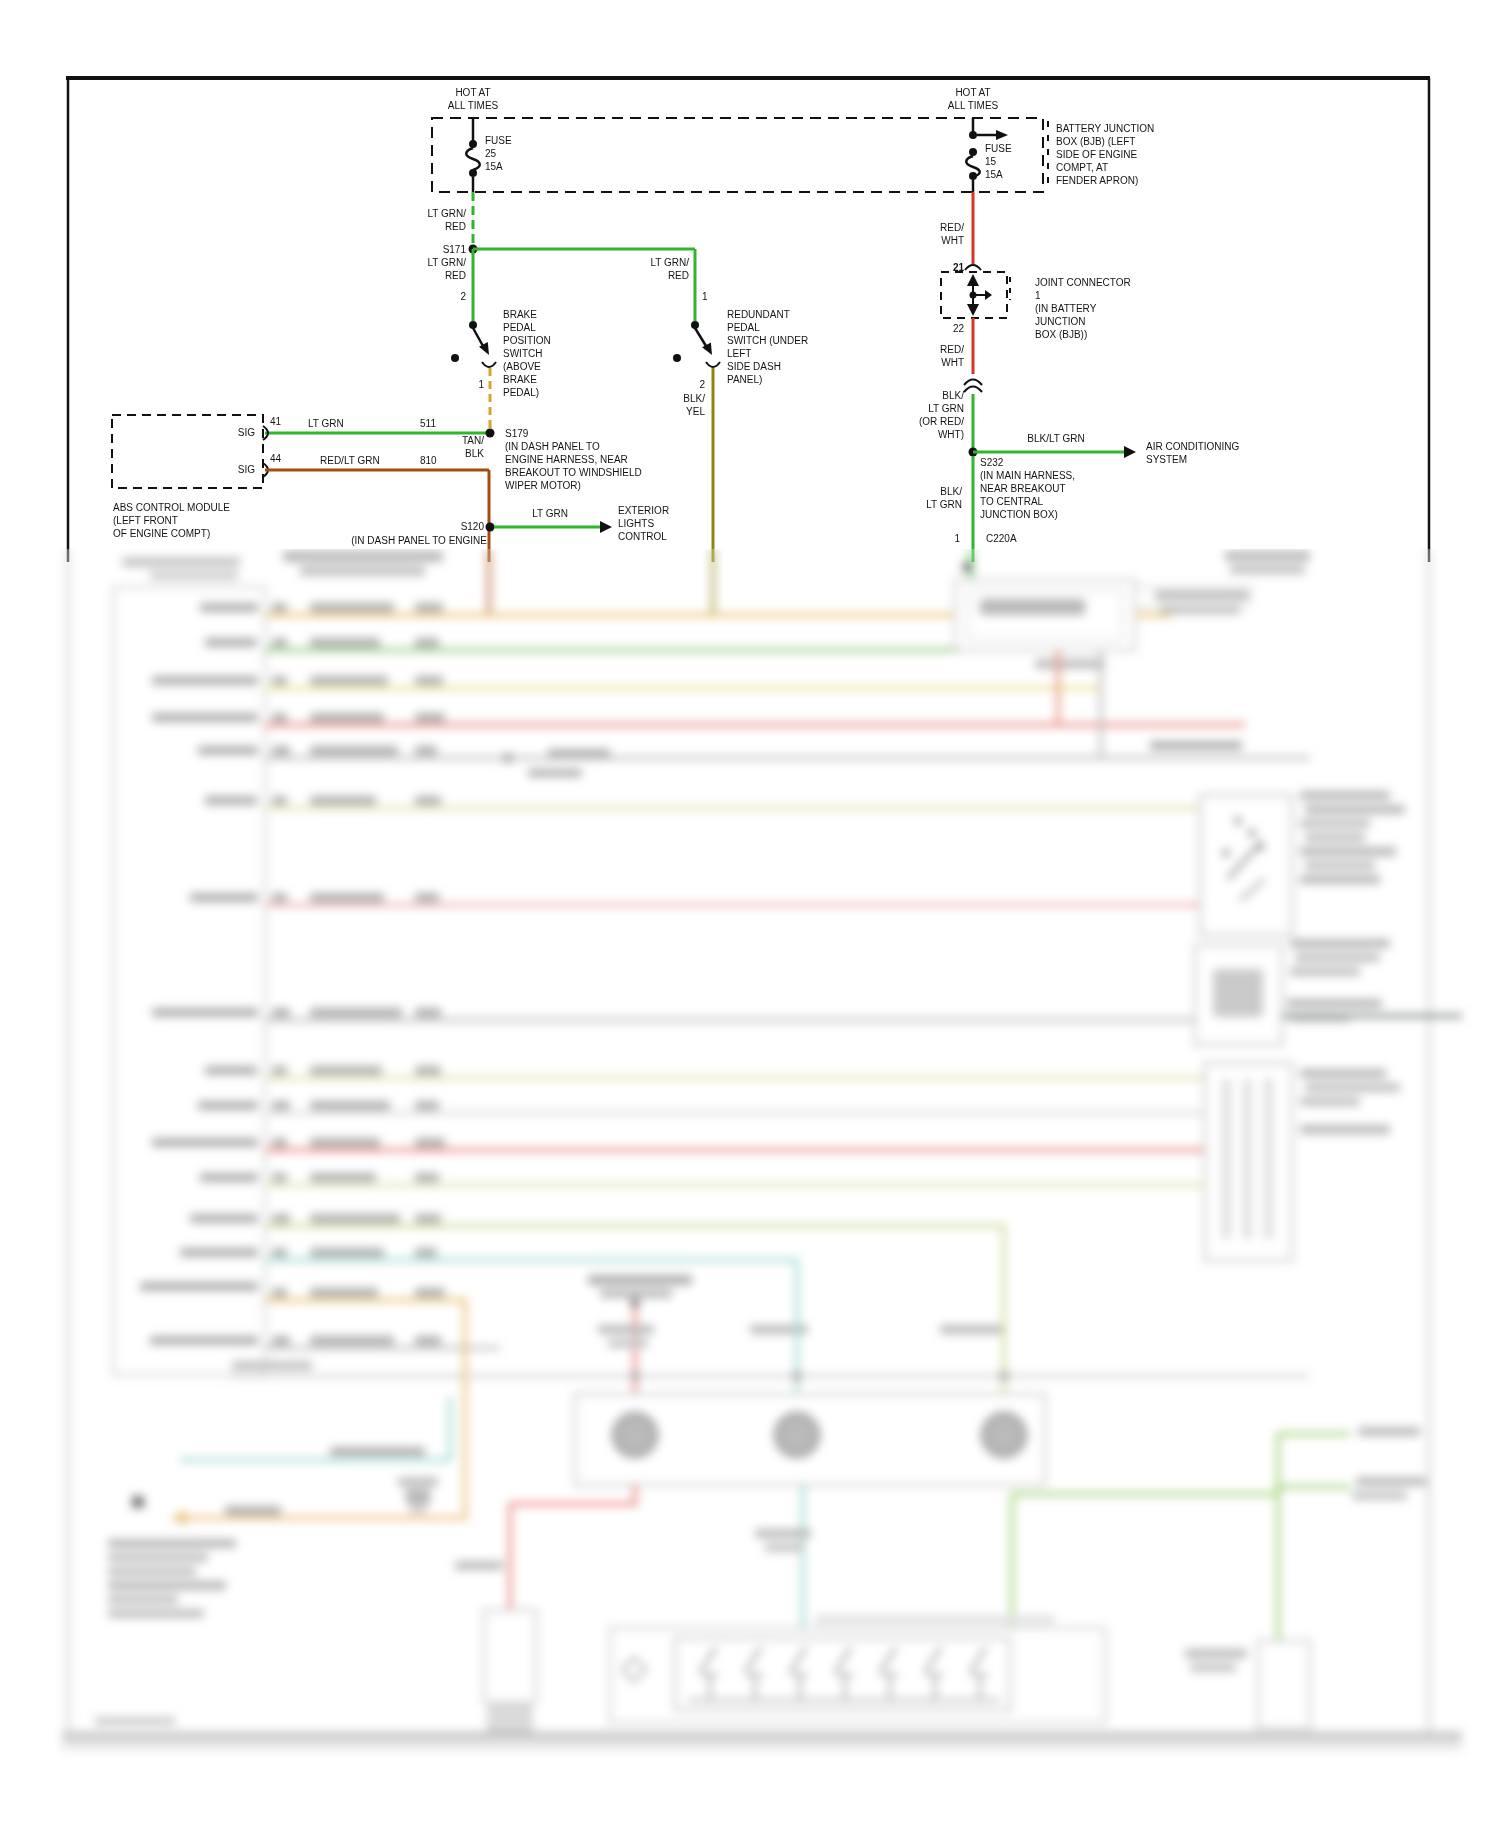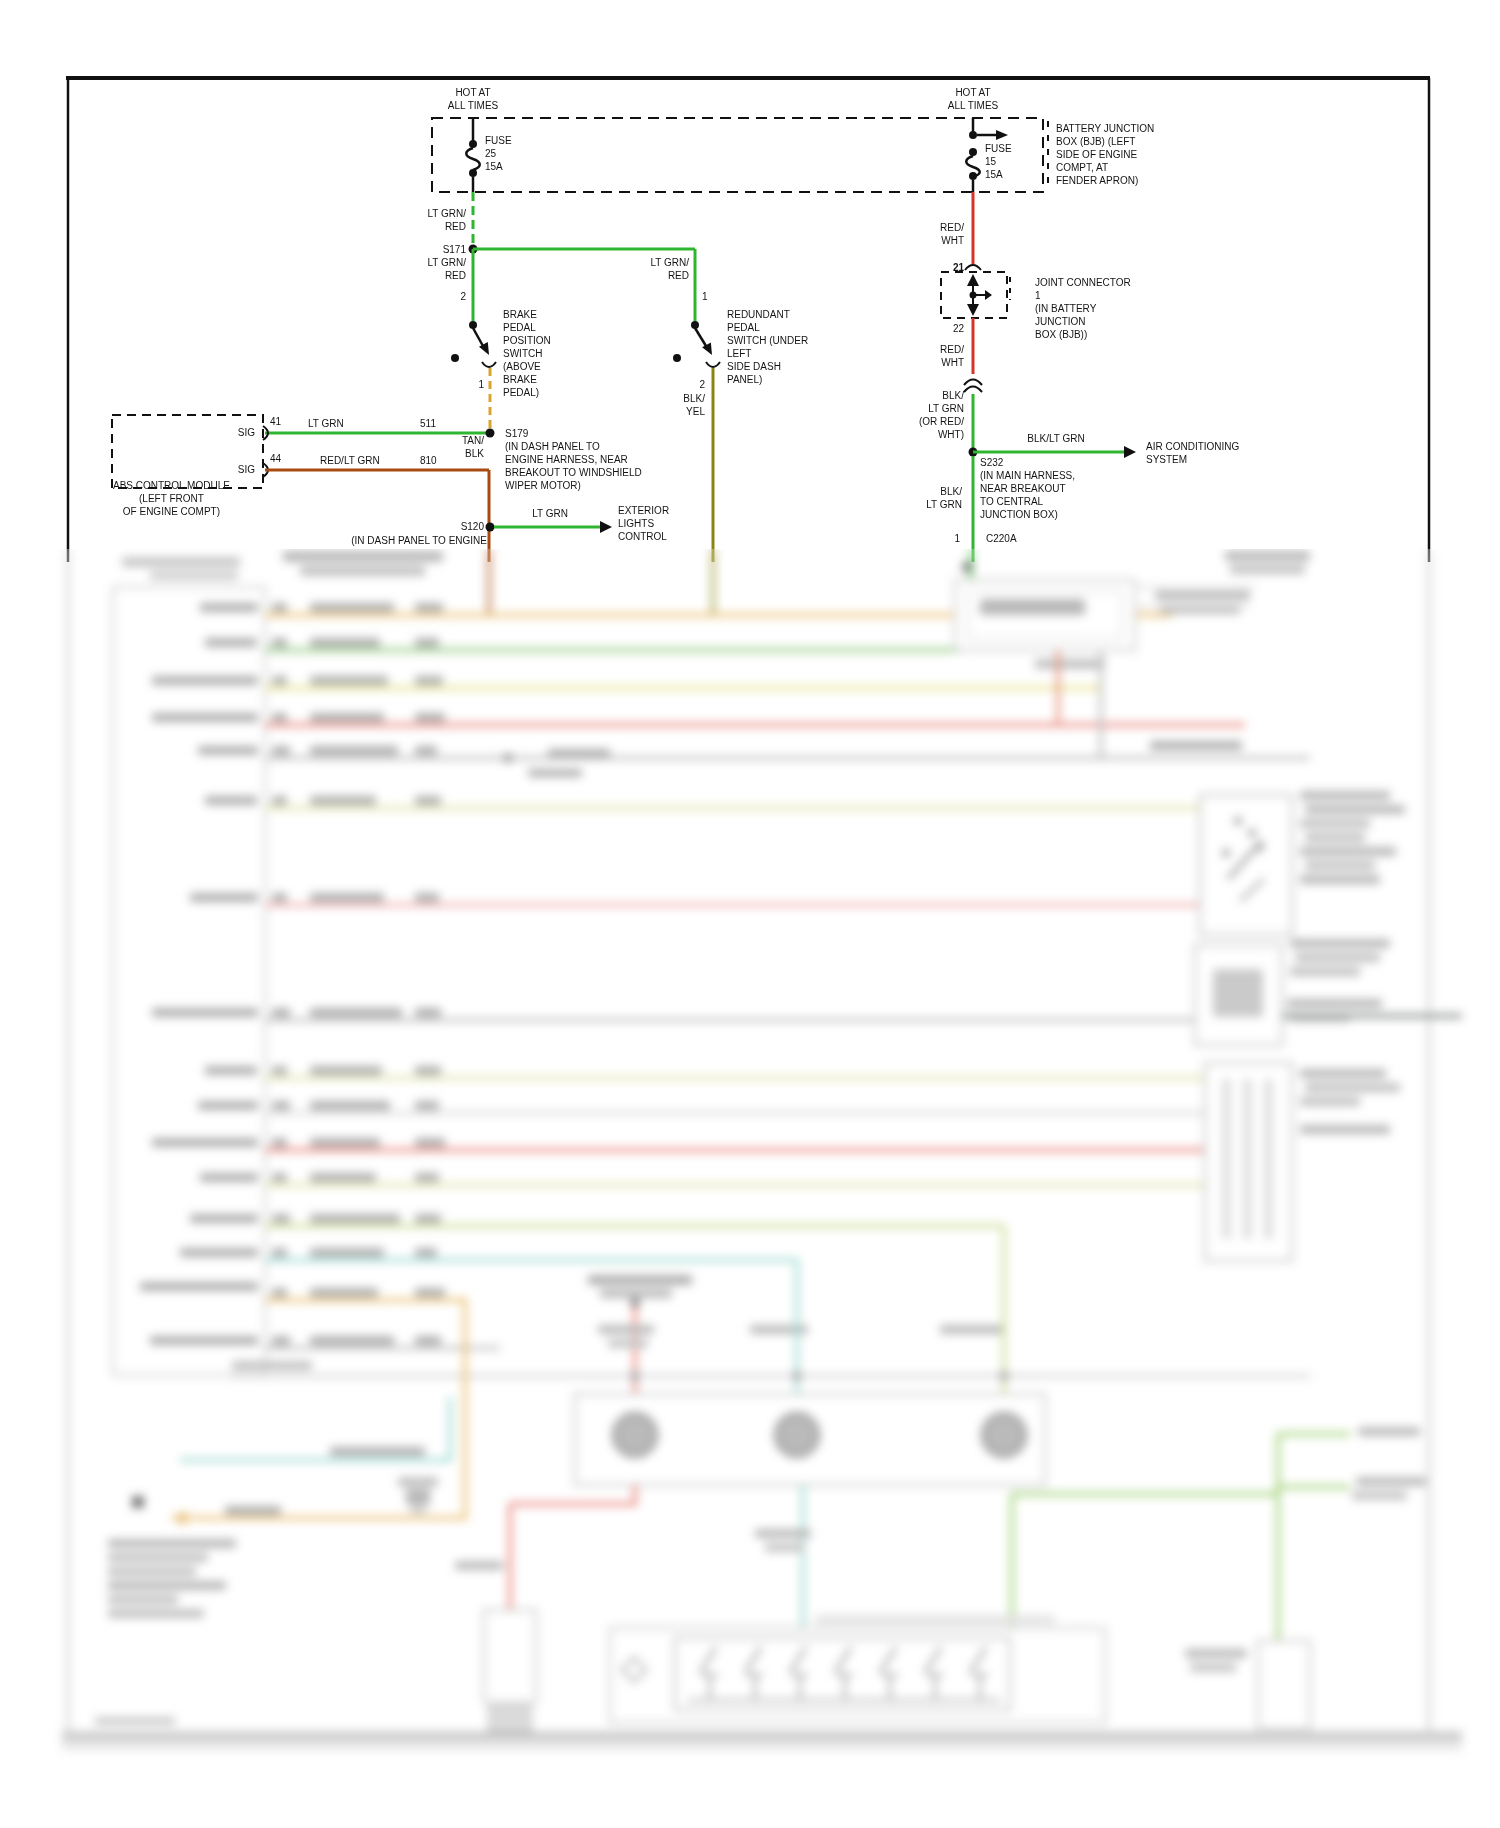--- a/index.html
+++ b/index.html
@@ -175,21 +175,21 @@
 WIPER MOTOR)</div>
 
   <div class="t" style="left:270px;top:415px;">41</div>
   <div class="t" style="left:308px;top:417px;">LT GRN</div>
   <div class="t" style="left:420px;top:417px;">511</div>
   <div class="t" style="left:270px;top:452px;">44</div>
   <div class="t" style="left:308px;top:454px;margin-left:12px;">RED/LT GRN</div>
   <div class="t" style="left:420px;top:454px;">810</div>
   <div class="t tr" style="right:1245px;top:426px;">SIG</div>
   <div class="t tr" style="right:1245px;top:463px;">SIG</div>
-  <div class="t" style="left:113px;top:479px;text-align:center;">ABS CONTROL MODULE
+  <div class="t" style="left:113px;top:501px;">ABS CONTROL MODULE
 (LEFT FRONT
 OF ENGINE COMPT)</div>
 
   <div class="t tr" style="right:1016px;top:520px;">S120</div>
   <div class="t tr" style="right:1013px;top:534px;">(IN DASH PANEL TO ENGINE</div>
   <div class="t tc" style="left:550px;top:507px;">LT GRN</div>
   <div class="t" style="left:618px;top:504px;">EXTERIOR
 LIGHTS
 CONTROL</div>
 

